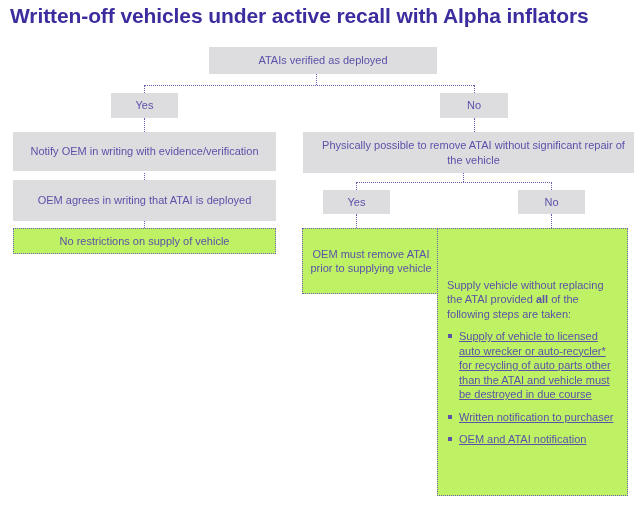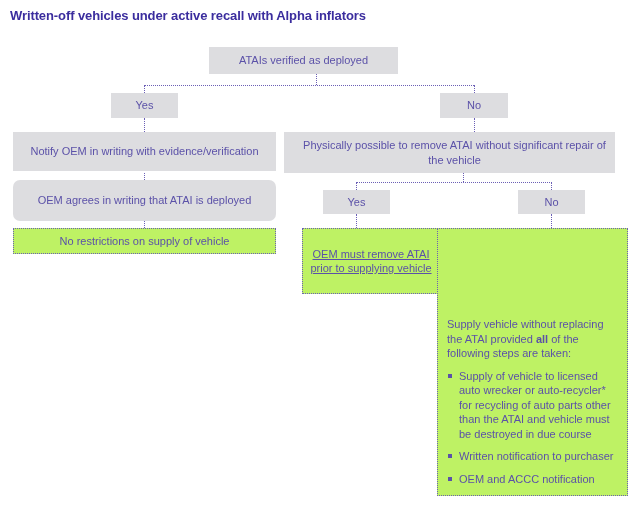--- a/index.html
+++ b/index.html
@@ -19,21 +19,21 @@
     left: 0; top: 0;
     width: 640px;
     height: 508px;
   }
   
   .title {
     position: absolute;
     left: 10px;
     top: 6px;
     width: 620px;
-    font-size: 13px;
+    font-size: 21px;
     font-weight: bold;
     color: #3b2d9e;
     letter-spacing: -0.1px;
     line-height: 20px;
   }
   
   .node {
     position: absolute;
     box-sizing: border-box;
     background: #dddde0;
@@ -44,21 +44,21 @@
     align-items: center;
     justify-content: center;
     text-align: center;
     padding: 3px 6px;
   }
   .node.dotted {
     border: 1px dotted #6b5fb5;
     background: #bef264;
   }
   .node.topalign {
-    align-items: flex-end;
+    align-items: center;
     justify-content: flex-start;
     text-align: left;
   }
   
   .vline {
     position: absolute;
     border-left: 1px dotted #6b5fb5;
     width: 0;
   }
   .hline {
@@ -76,20 +76,21 @@
     color: #5b51a8;
     margin: 0 0 8px 0;
   }
   .bigbox-lead b {
     font-weight: bold;
   }
   .bullets {
     list-style: none;
     margin: 0;
     padding: 0;
+    text-decoration: underline;
   }
   .bullets li {
     position: relative;
     padding-left: 12px;
     margin-bottom: 8px;
     font-size: 11px;
     line-height: 14.5px;
     color: #5b51a8;
   }
   .bullets li:last-child { margin-bottom: 0; }
@@ -102,74 +103,74 @@
     background: #5b51a8;
   }
 </style>
 </head>
 <body>
 
 <div class="canvas">
 
   <div class="title">Written-off vehicles under active recall with Alpha inflators</div>
 
-  <div class="node" style="left:209px; top:47px; width:189px; height:27px;">ATAIs verified as deployed</div>
+  <div class="node" style="left:209px; top:47px; width:228px; height:27px;">ATAIs verified as deployed</div>
 
   <div class="vline" style="left:316px; top:74px; height:11px;"></div>
 
   <div class="hline" style="left:144px; top:85px; width:330px;"></div>
 
   <div class="vline" style="left:144px; top:85px; height:8px;"></div>
 
   <div class="vline" style="left:474px; top:85px; height:8px;"></div>
 
   <div class="node" style="left:111px; top:93px; width:67px; height:25px;">Yes</div>
   <div class="vline" style="left:144px; top:118px; height:14px;"></div>
 
   <div class="node" style="left:440px; top:93px; width:68px; height:25px;">No</div>
   <div class="vline" style="left:474px; top:118px; height:14px;"></div>
 
   <div class="node" style="left:13px; top:132px; width:263px; height:39px;">Notify OEM in writing with evidence/verification</div>
   <div class="vline" style="left:144px; top:173px; height:7px;"></div>
 
-  <div class="node" style="left:13px; top:180px; width:263px; height:41px;border-radius:7px;">OEM agrees in writing that ATAI is deployed</div>
+  <div class="node" style="left:13px; top:180px; width:263px; height:41px;">OEM agrees in writing that ATAI is deployed</div>
   <div class="vline" style="left:144px; top:221px; height:7px;"></div>
 
   <div class="node dotted" style="left:13px; top:228px; width:263px; height:26px;">No restrictions on supply of vehicle</div>
 
-  <div class="node" style="left:284px; top:132px; width:331px; height:41px;padding-left:16px;">Physically possible to remove ATAI without significant repair of the vehicle</div>
+  <div class="node" style="left:303px; top:132px; width:331px; height:41px;padding-left:16px;">Physically possible to remove ATAI without significant repair of the vehicle</div>
 
   <div class="vline" style="left:463px; top:173px; height:9px;"></div>
   <div class="hline" style="left:356px; top:182px; width:196px;"></div>
   <div class="vline" style="left:356px; top:182px; height:8px;"></div>
   <div class="vline" style="left:551px; top:182px; height:8px;"></div>
 
   <div class="node" style="left:323px; top:190px; width:67px; height:24px;">Yes</div>
   <div class="vline" style="left:356px; top:214px; height:14px;"></div>
 
   <div class="node" style="left:518px; top:190px; width:67px; height:24px;">No</div>
   <div class="vline" style="left:551px; top:214px; height:14px;"></div>
 
-  <div class="node dotted" style="left:302px; top:228px; width:138px; height:66px;text-decoration:underline;">OEM must remove ATAI prior to supplying vehicle</div>
+  <div class="node dotted" style="left:302px; top:228px; width:138px; height:66px;">OEM must remove ATAI prior to supplying vehicle</div>
 
   <div class="node dotted topalign" style="left:437px; top:228px; width:191px; height:268px; padding:9px 11px 9px 9px;">
     <div class="bigbox-inner">
       <p class="bigbox-lead">
         <span>Supply vehicle without replacing the ATAI provided </span><b>all</b><span> of the following steps are taken:</span>
       </p>
       <ul class="bullets">
         <li>
           <span class="sq"></span>
           <span>Supply of vehicle to licensed auto wrecker or auto-recycler* for recycling of auto parts other than the ATAI and vehicle must be destroyed in due course</span>
         </li>
         <li>
           <span class="sq"></span>
           <span>Written notification to purchaser</span>
         </li>
         <li>
           <span class="sq"></span>
-          <span>OEM and ACCC notification</span>
+          <span>OEM and ATAI notification</span>
         </li>
       </ul>
     </div>
   </div>
 
 </div>
 
 </body></html>

